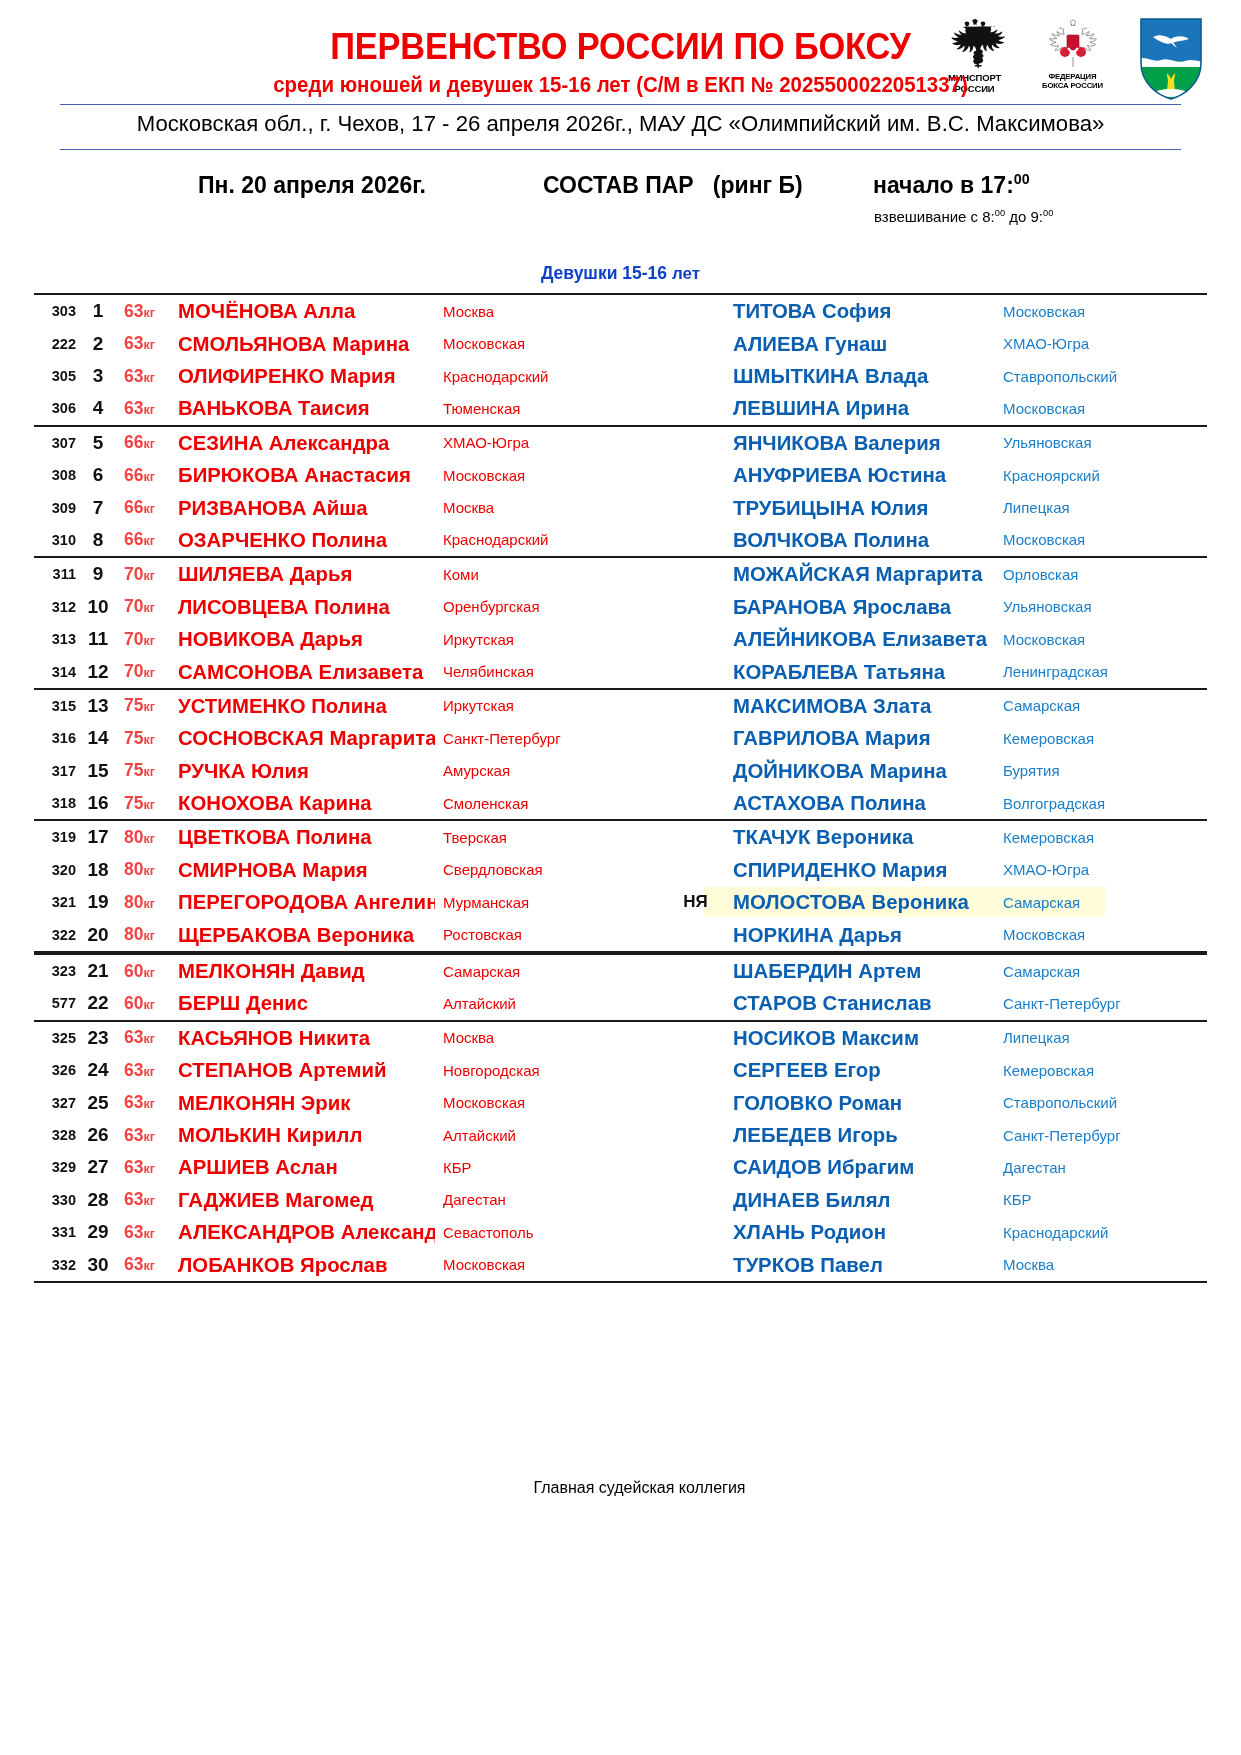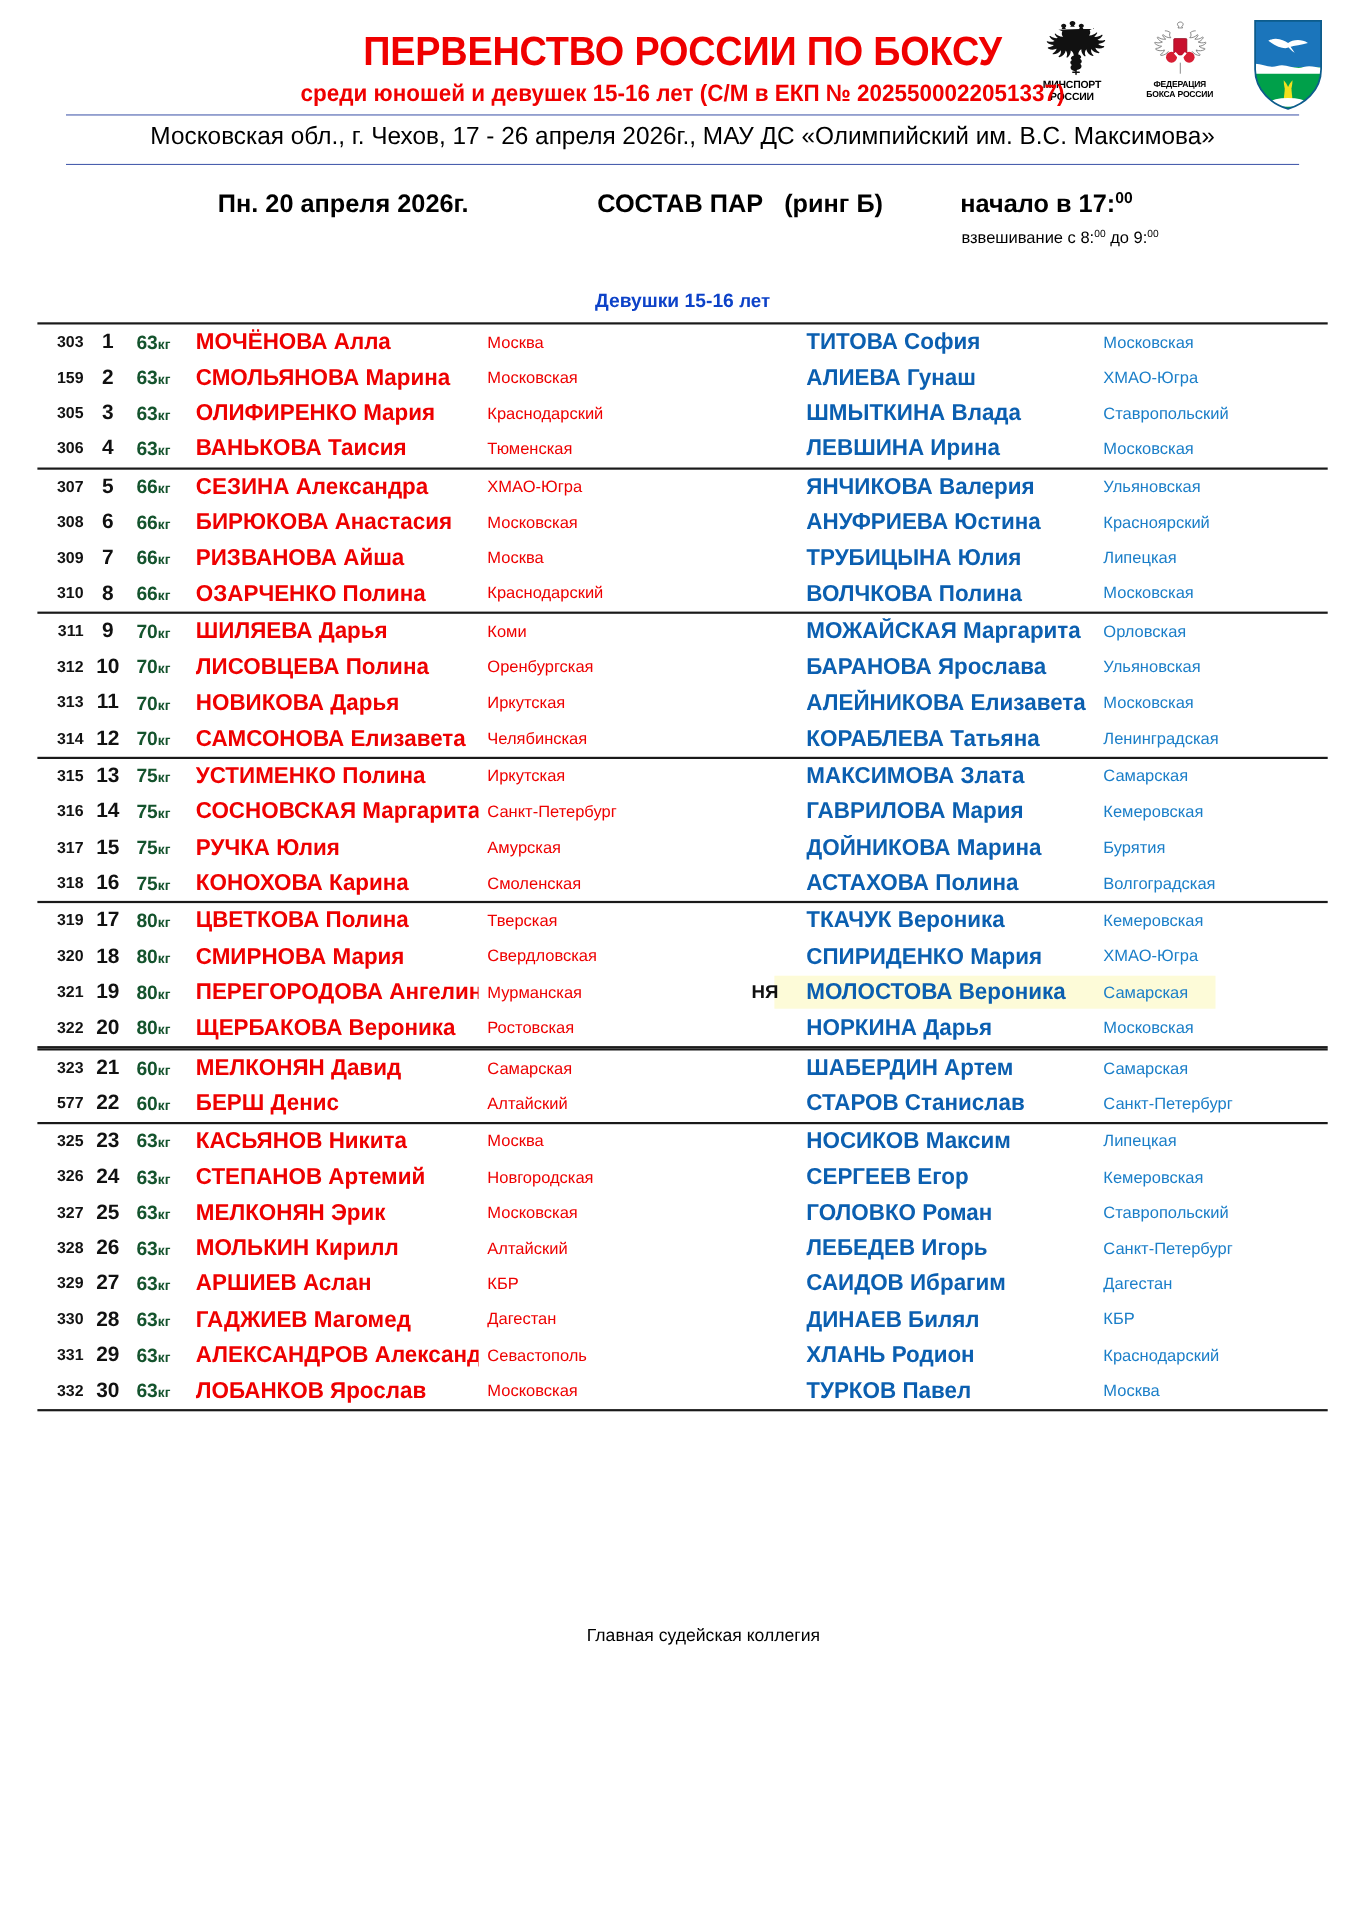--- a/index.html
+++ b/index.html
@@ -135,21 +135,21 @@
     width: 46px; text-align: right;
     font-size: 14.5px; font-weight: bold; color: #111;
     padding-right: 4px;
   }
   .c-num {
     width: 36px; text-align: center;
     font-size: 19px; font-weight: bold; color: #111;
   }
   .c-wt {
     width: 62px; text-align: left; padding-left: 8px;
-    font-size: 17.5px; font-weight: bold; color: #14532d;
+    font-size: 17.5px; font-weight: bold; color: #ef4444;
     white-space: nowrap;
   }
   .c-wt .kg { font-size: 12.5px; }
 
   .c-red-name {
     width: 265px;
     font-size: 21px; font-weight: bold; color: #ee0000;
     white-space: nowrap; overflow: hidden;
     transform: scaleX(0.97); transform-origin: left center;
   }
@@ -270,21 +270,21 @@
             <div class="c-bout">303</div>
             <div class="c-num">1</div>
             <div class="c-wt"><span>63</span><span class="kg">кг</span></div>
             <div class="c-red-name">МОЧЁНОВА Алла</div>
             <div class="c-red-reg">Москва</div>
             <div class="c-note"></div>
             <div class="c-blue-name">ТИТОВА София</div>
             <div class="c-blue-reg">Московская</div>
           </div>
           <div class="row">
-            <div class="c-bout">159</div>
+            <div class="c-bout">222</div>
             <div class="c-num">2</div>
             <div class="c-wt"><span>63</span><span class="kg">кг</span></div>
             <div class="c-red-name">СМОЛЬЯНОВА Марина</div>
             <div class="c-red-reg">Московская</div>
             <div class="c-note"></div>
             <div class="c-blue-name">АЛИЕВА Гунаш</div>
             <div class="c-blue-reg">ХМАО-Югра</div>
           </div>
           <div class="row">
             <div class="c-bout">305</div>

